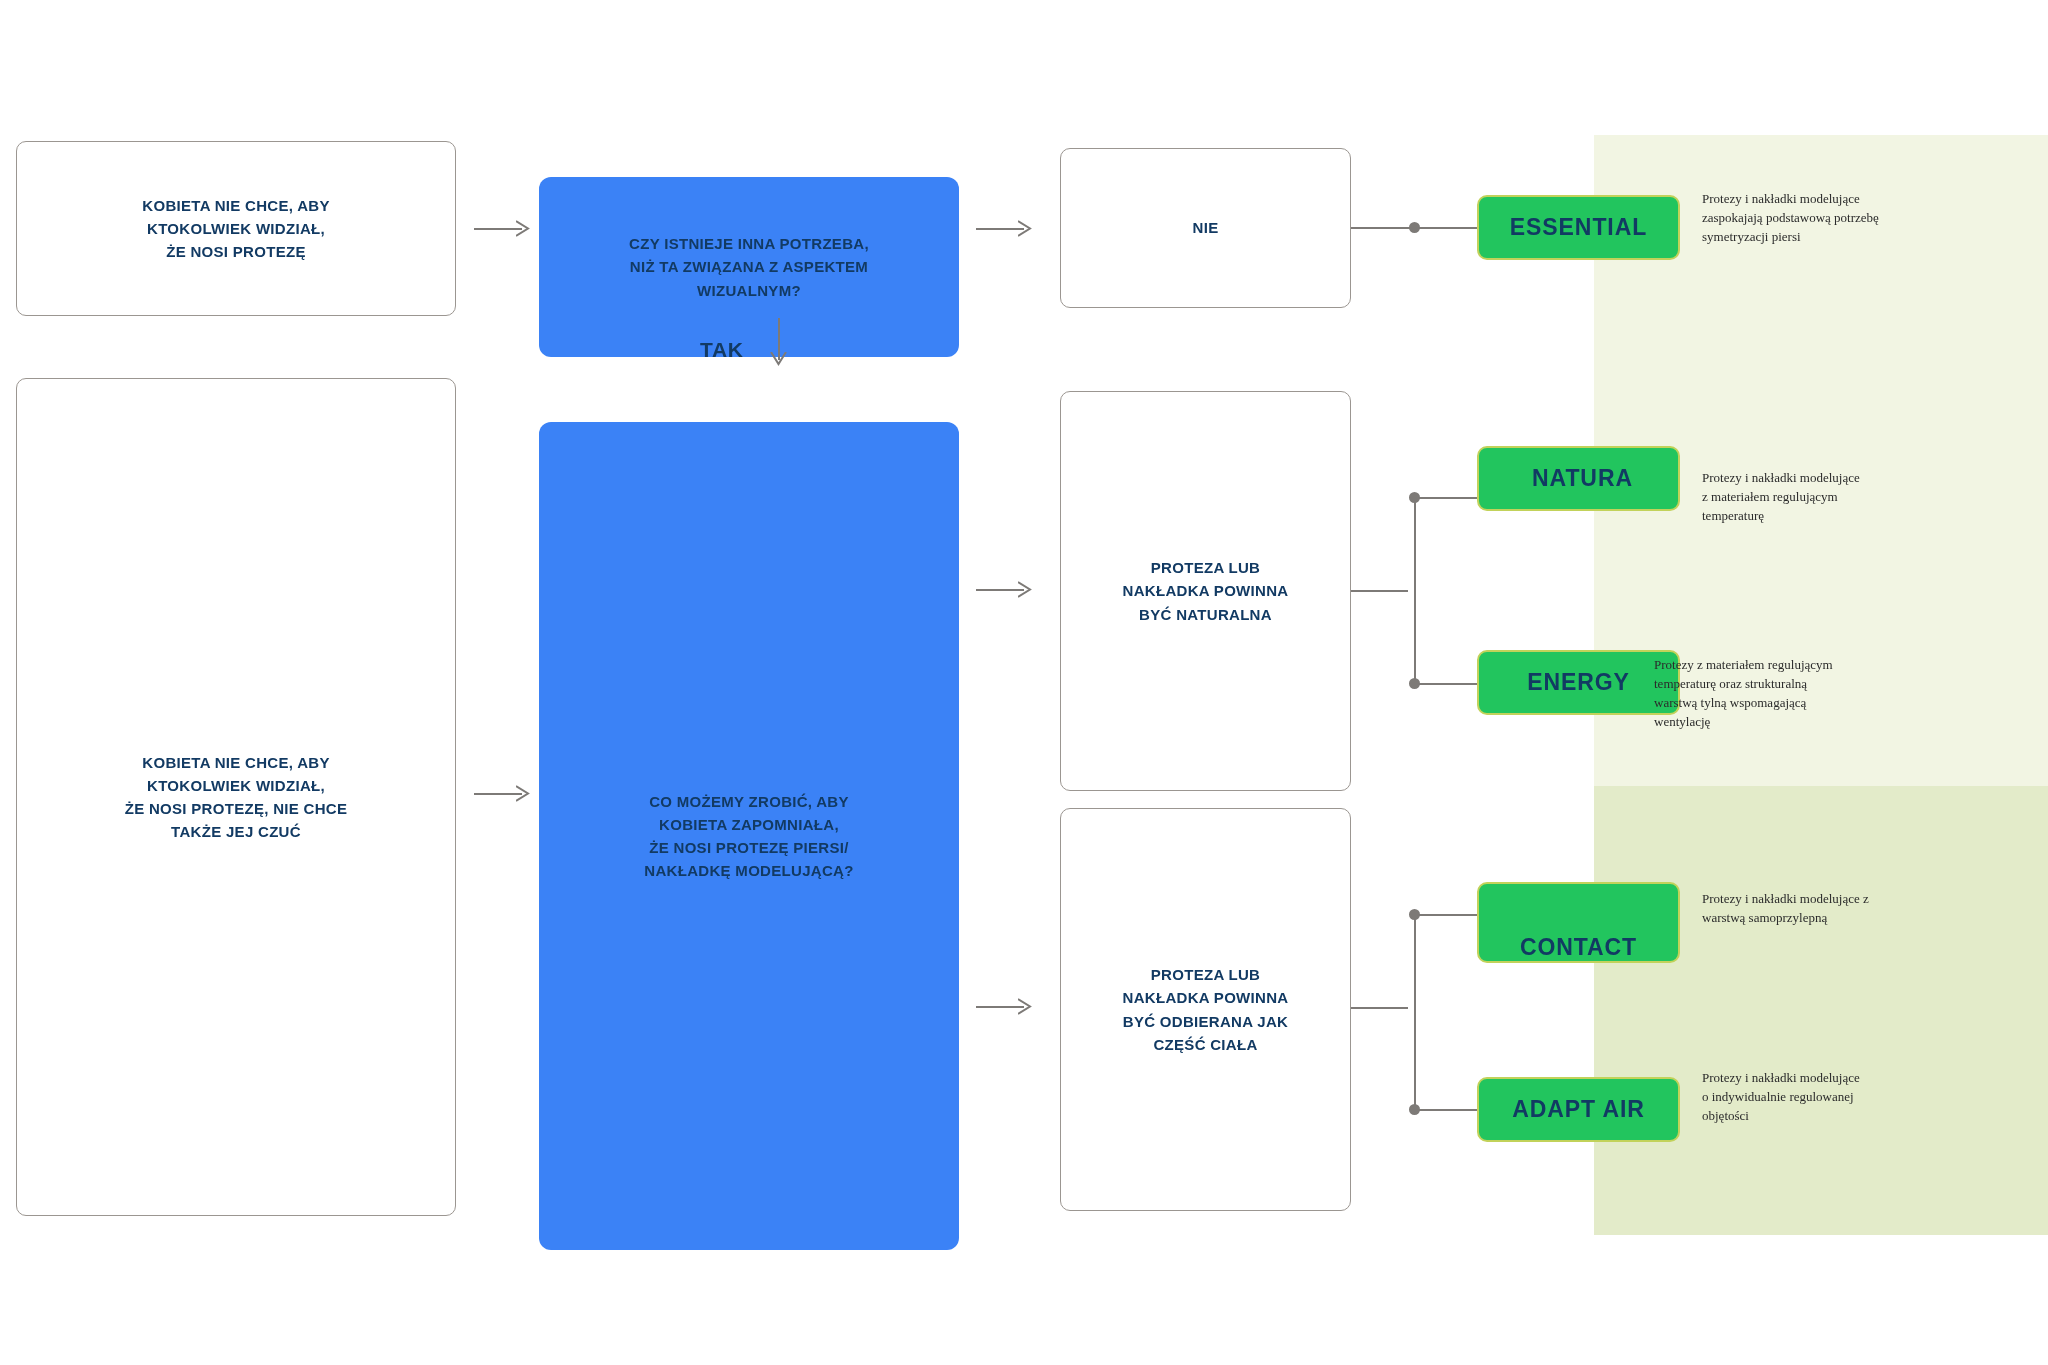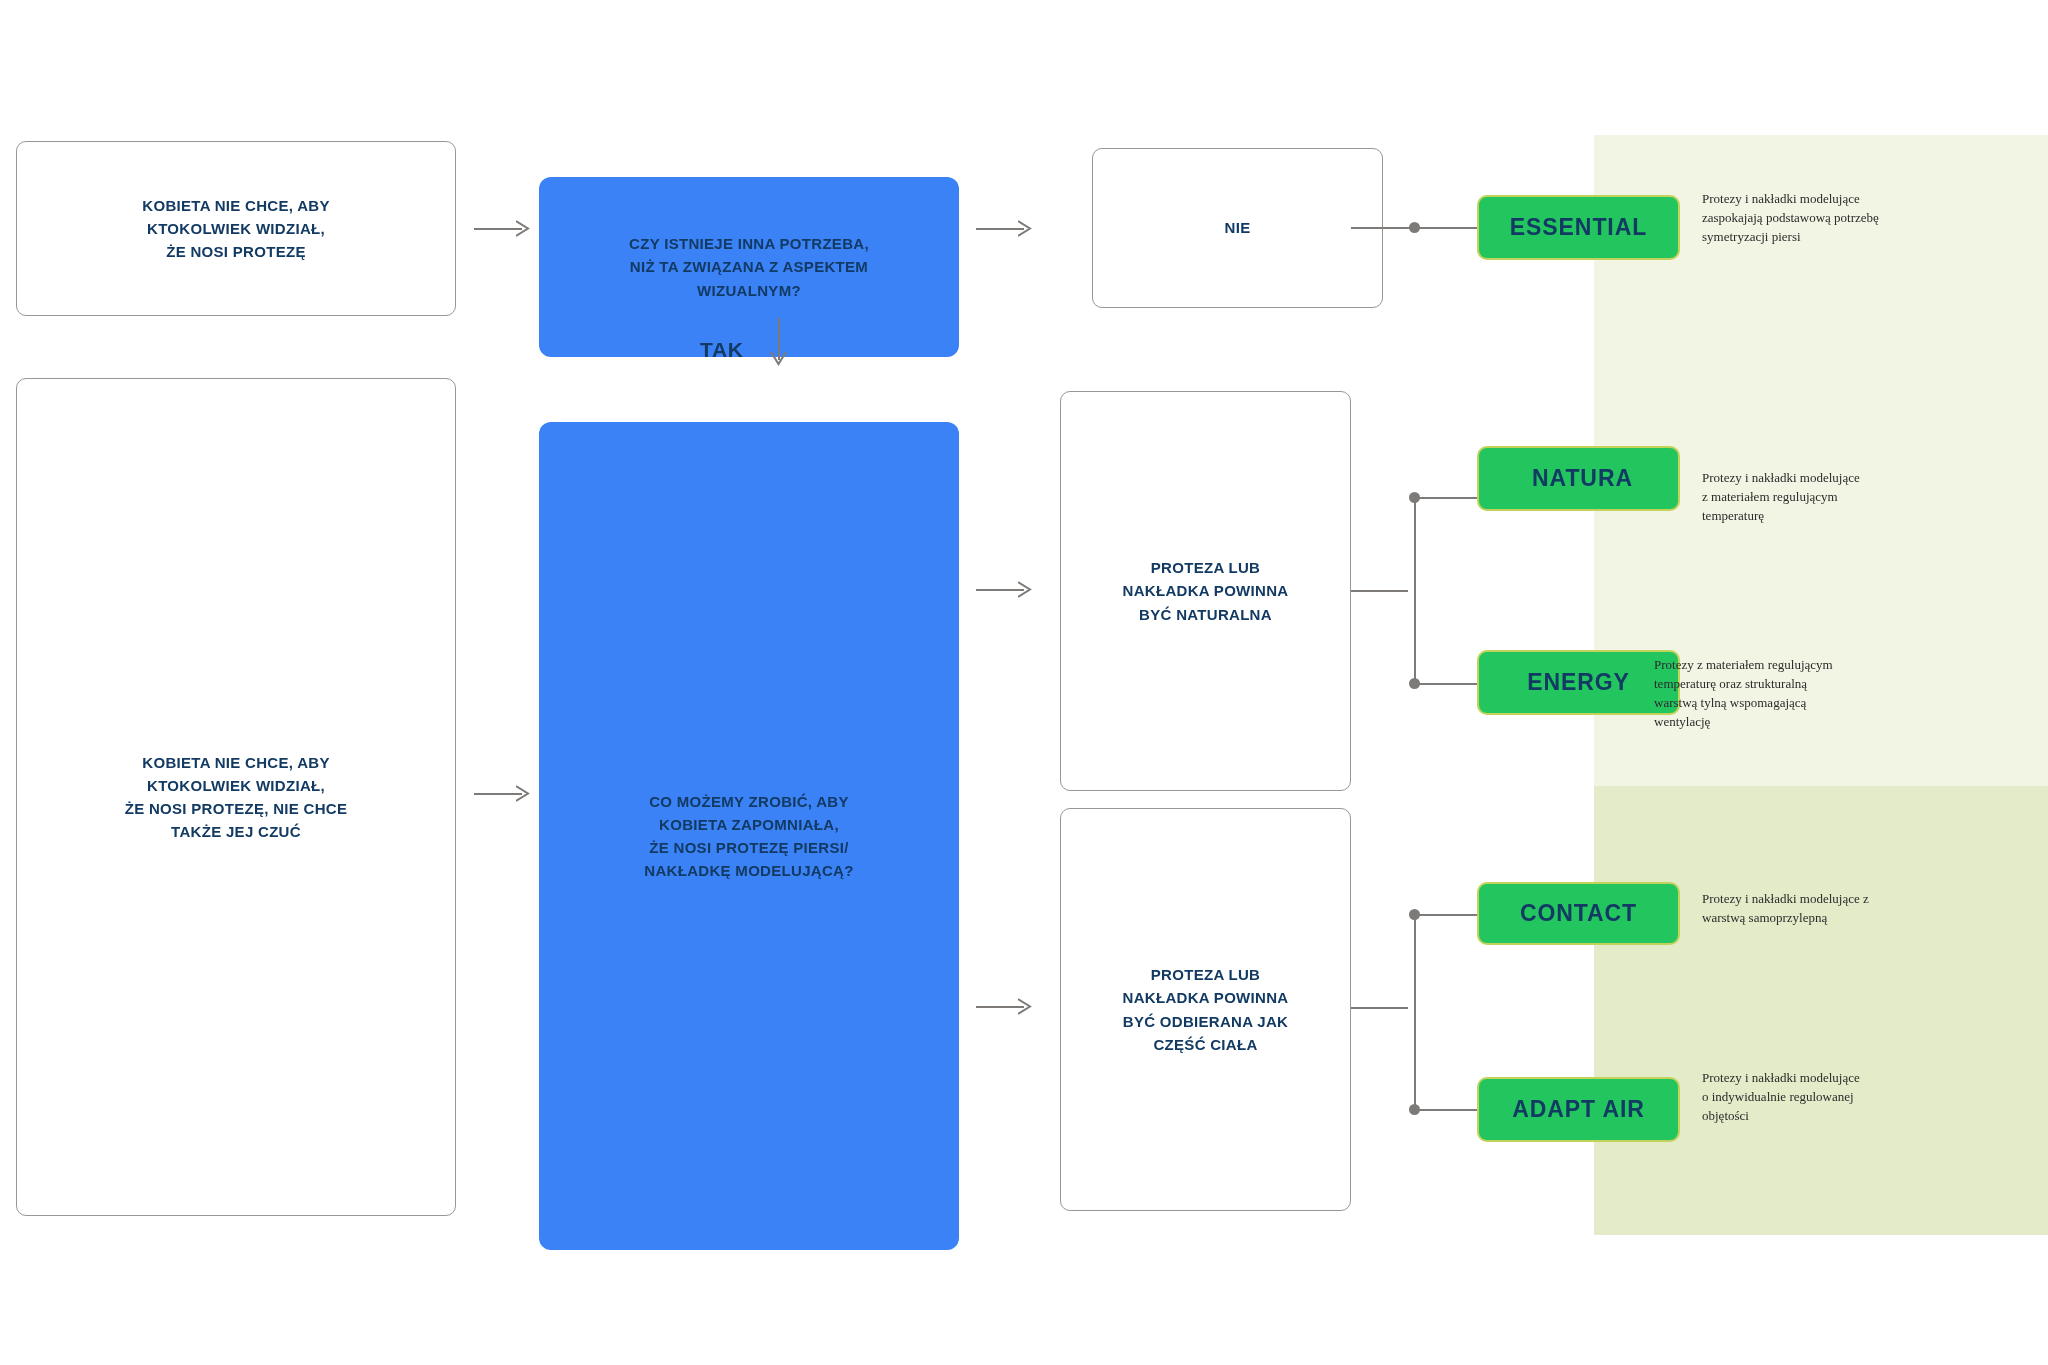--- a/index.html
+++ b/index.html
@@ -130,21 +130,21 @@
     <div class="box-label" style="white-space: pre-line;">CZY ISTNIEJE INNA POTRZEBA,
 NIŻ TA ZWIĄZANA Z ASPEKTEM
 WIZUALNYM?</div>
   </div>
 
   <div class="line-h" style="left:976px; top:228px; width:48px;"></div>
   <svg class="arrow" style="left:1018px; top:219px;" width="18" height="19" viewBox="0 0 18 19">
     <path d="M0 2 L12 9.5 L0 17" fill="none" stroke="#7d7a77" stroke-width="2"></path>
   </svg>
 
-  <div class="box box-white" style="left:1060px; top:148px; width:291px; height:160px;margin-left:32px;">
+  <div class="box box-white" style="left:1060px; top:148px; width:291px; height:160px;">
     <div class="box-label" style="white-space: pre-line;">NIE</div>
   </div>
 
   <div class="line-h" style="left:1351px; top:227px; width:127px;"></div>
   <div class="dot" style="left:1409px; top:222px;"></div>
 
   <div class="pill" style="left:1477px; top:195px; width:203px; height:65px;">
     <div class="pill-label">ESSENTIAL</div>
   </div>
   <div class="desc" style="left:1702px; top:190px; width:330px; white-space: pre-line;">Protezy i nakładki modelujące
@@ -221,21 +221,21 @@
 CZĘŚĆ CIAŁA</div>
   </div>
 
   <div class="line-h" style="left:1351px; top:1007px; width:57px;"></div>
   <div class="line-v" style="left:1414px; top:914px; height:197px;"></div>
   <div class="line-h" style="left:1414px; top:914px; width:64px;"></div>
   <div class="dot" style="left:1409px; top:909px;"></div>
   <div class="line-h" style="left:1414px; top:1109px; width:64px;"></div>
   <div class="dot" style="left:1409px; top:1104px;"></div>
 
-  <div class="pill" style="left:1477px; top:882px; width:203px; height:63px;">
+  <div class="pill" style="left:1477px; top:882px; width:203px; height:81px;align-items:flex-end;">
     <div class="pill-label">CONTACT</div>
   </div>
   <div class="desc" style="left:1702px; top:890px; width:330px; white-space: pre-line;">Protezy i nakładki modelujące z
 warstwą samoprzylepną</div>
 
   <div class="pill" style="left:1477px; top:1077px; width:203px; height:65px;">
     <div class="pill-label">ADAPT AIR</div>
   </div>
   <div class="desc" style="left:1702px; top:1069px; width:330px; white-space: pre-line;">Protezy i nakładki modelujące
 o indywidualnie regulowanej

